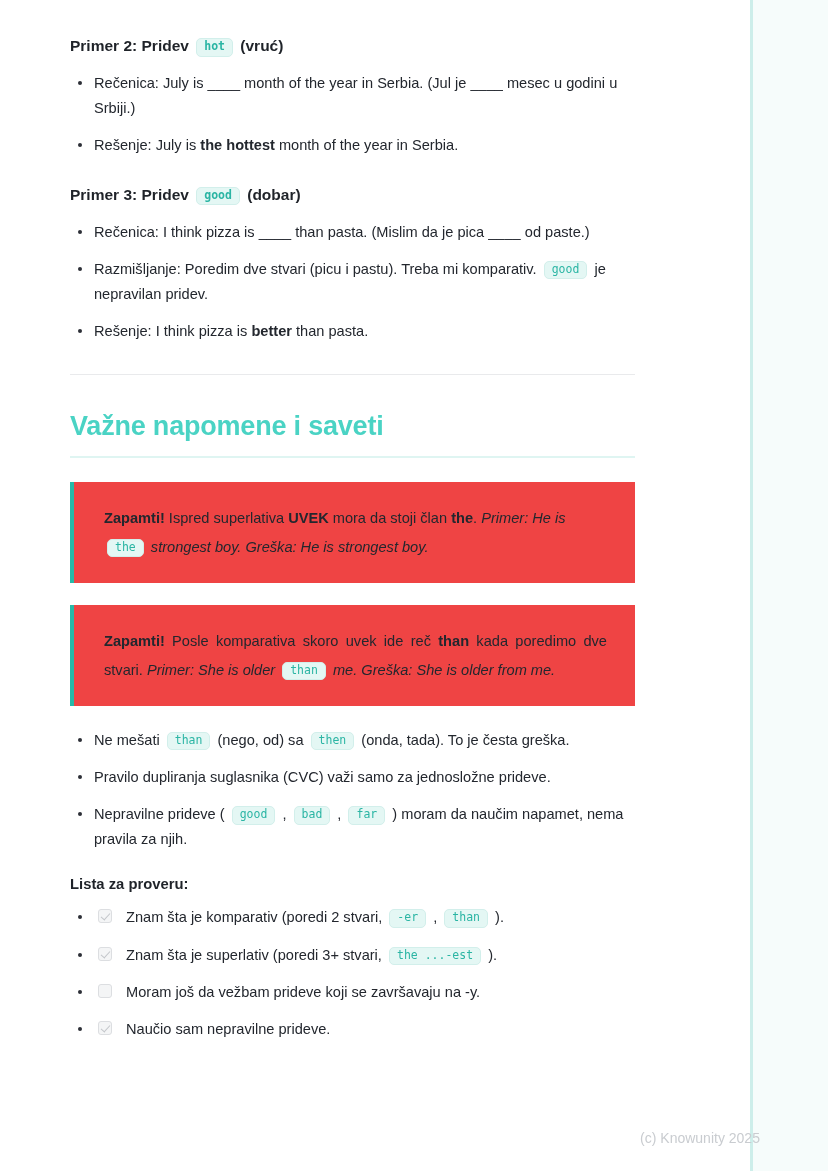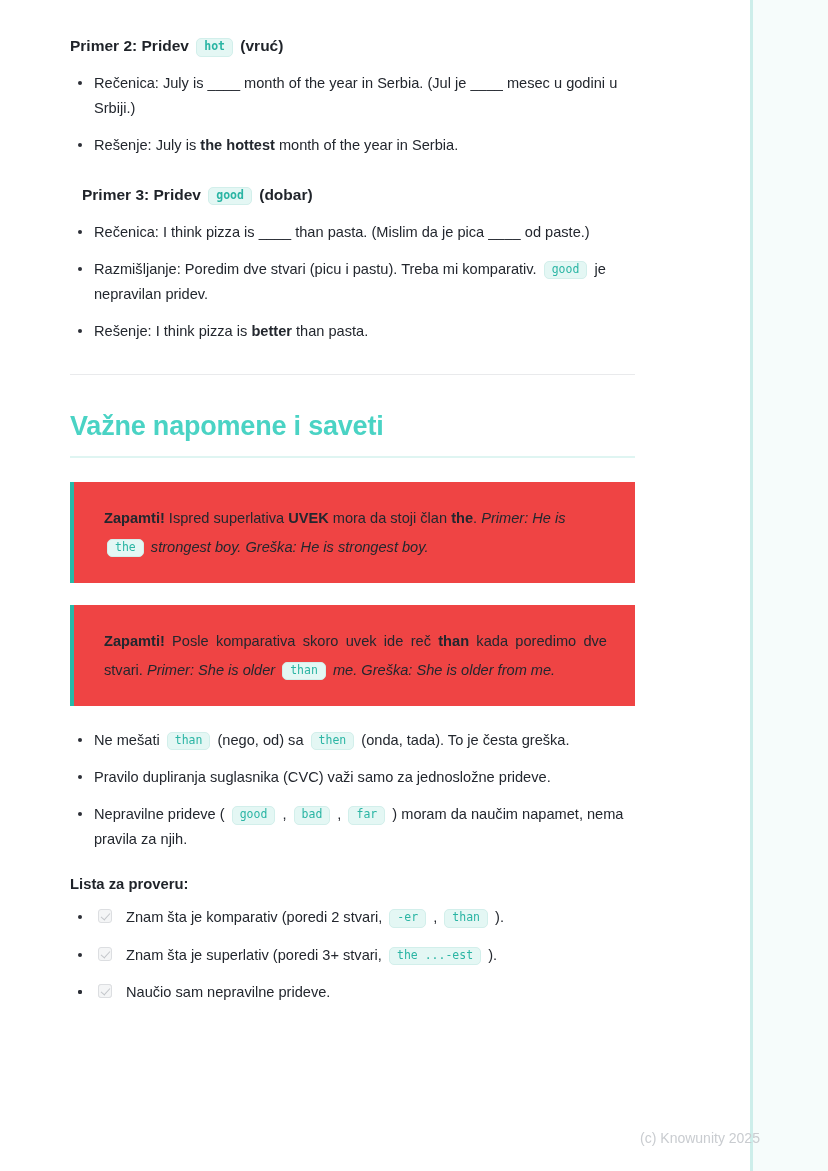--- a/index.html
+++ b/index.html
@@ -38,21 +38,21 @@
   }
 
   
   .ex-head {
     font-size: 15.5px;
     font-weight: bold;
     color: #1f2329;
     margin: 0 0 14px 0;
     line-height: 1.5;
   }
-  .ex-head.second { margin-top: 24px; margin-left: 12px; }
+  .ex-head.second { margin-top: 24px; }
 
   
   ul.blist {
     list-style: none;
     margin: 0;
     padding: 0;
   }
   ul.blist > li {
     position: relative;
     padding-left: 24px;
@@ -225,19 +225,19 @@
   <ul class="blist tail-list">
       <li><span>Ne mešati </span><code class="chip">than</code><span> (nego, od) sa </span><code class="chip">then</code><span> (onda, tada). To je česta greška.</span></li>
       <li><span>Pravilo dupliranja suglasnika (CVC) važi samo za jednosložne prideve.</span></li>
       <li><span>Nepravilne prideve ( </span><code class="chip">good</code><span> , </span><code class="chip">bad</code><span> , </span><code class="chip">far</code><span> ) moram da naučim napamet, nema pravila za njih.</span></li>
     </ul>
 
   <h4 class="sub-head">Lista za proveru:</h4>
   <ul class="checklist">
       <li><span class="cbox checked"></span><span>Znam šta je komparativ (poredi 2 stvari, </span><code class="chip">-er</code><span> , </span><code class="chip">than</code><span> ).</span></li>
       <li><span class="cbox checked"></span><span>Znam šta je superlativ (poredi 3+ stvari, </span><code class="chip">the ...-est</code><span> ).</span></li>
-      <li><span class="cbox"></span></li>
+      <li><span class="cbox"></span><span>Moram još da vežbam prideve koji se završavaju na -y.</span></li>
       <li><span class="cbox checked"></span><span>Naučio sam nepravilne prideve.</span></li>
     </ul>
 
 </div>
 
 <div class="footer">(c) Knowunity 2025</div>
 
 </body></html>

